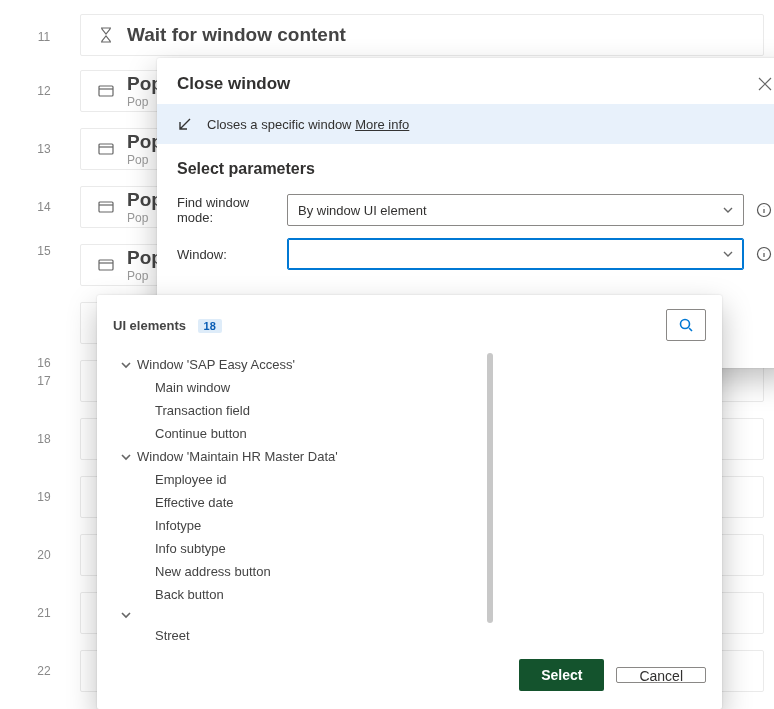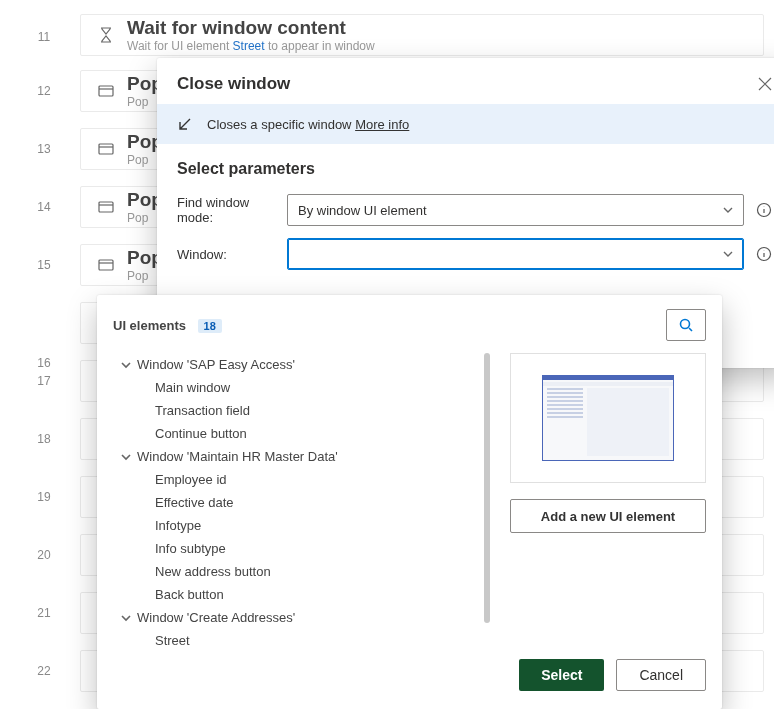--- a/index.html
+++ b/index.html
@@ -71,41 +71,38 @@
     width: 196px; height: 34px; border: 1px solid #8a8886; border-radius: 2px;
     background: #fff; display: flex; align-items: center; justify-content: center;
     font-size: 13px; font-weight: 600; color: #333; cursor: pointer;
   }
   .dlg2-footer { height: 56px; border-top: 0; display: flex; align-items: center; justify-content: flex-end; gap: 12px; padding: 0 16px 12px 16px; }
   .btn-primary {
     height: 32px; padding: 0 22px; border: none; border-radius: 2px;
     background: #14532d; color: #fff; font-weight: 600; font-size: 14px; cursor: pointer;
   }
   .btn-secondary {
-    height: 32px; padding: 0 22px; border: 1px solid #8a8886; border-radius: 2px;
+    height: 16px; padding: 0 22px; border: 1px solid #8a8886; border-radius: 2px;
     background: #fff; color: #323130; font-size: 14px; cursor: pointer;
   }
 </style>
 </head>
 <body>
 
 <div class="bg-steps">
 
   <div class="step-num" style="top:30px; left:24px;">11</div>
   <div class="step-line" style="top:14px; height:42px;">
     <div class="step-icon-box">
       <svg width="16" height="16" viewBox="0 0 16 16" fill="none" stroke="currentColor" stroke-width="1.2">
         <path d="M3 1h10M3 15h10M4 1v1l4 5 4-5V1M4 15v-1l4-5 4 5v1"></path>
       </svg>
     </div>
     <div class="step-lines">
       <div class="step-title-strong">Wait for window content</div>
-      <div class="step-sub">
-        <span>Wait for UI element </span><span class="step-link">Street</span><span> to appear in window</span>
-      </div>
     </div>
   </div>
 
   <div id="bg-rows">
       <div class="step-num" style="top: 84px; left: 24px;">12</div>
       <div class="step-line" style="top: 70px; height: 42px;">
         <div class="step-icon-box">
           <svg width="16" height="14" viewBox="0 0 16 14" fill="none" stroke="currentColor" stroke-width="1.2">
             <rect x="1" y="2" width="14" height="10" rx="1"></rect>
             <path d="M1 5h14"></path>
@@ -135,21 +132,21 @@
           <svg width="16" height="14" viewBox="0 0 16 14" fill="none" stroke="currentColor" stroke-width="1.2">
             <rect x="1" y="2" width="14" height="10" rx="1"></rect>
             <path d="M1 5h14"></path>
           </svg>
         </div>
         <div class="step-lines">
           <div class="step-title-strong">Pop</div>
           <div class="step-sub">Pop</div>
         </div>
       </div>
-      <div class="step-num" style="top: 258px; left: 24px;">15</div>
+      <div class="step-num" style="top: 244px; left: 24px;">15</div>
       <div class="step-line" style="top: 244px; height: 42px;">
         <div class="step-icon-box">
           <svg width="16" height="14" viewBox="0 0 16 14" fill="none" stroke="currentColor" stroke-width="1.2">
             <rect x="1" y="2" width="14" height="10" rx="1"></rect>
             <path d="M1 5h14"></path>
           </svg>
         </div>
         <div class="step-lines">
           <div class="step-title-strong">Pop</div>
           <div class="step-sub">Pop</div>
@@ -338,46 +335,25 @@
         <div class="tree-leaf">Employee id</div>
         <div class="tree-leaf">Effective date</div>
         <div class="tree-leaf">Infotype</div>
         <div class="tree-leaf">Info subtype</div>
         <div class="tree-leaf">New address button</div>
         <div class="tree-leaf">Back button</div>
         <div class="tree-group-hdr">
           <svg class="chev" viewBox="0 0 10 10" fill="none" stroke="currentColor" stroke-width="1.6">
             <path d="M1 3l4 4 4-4"></path>
           </svg>
-          <span>Window 'Create Addresses'</span>
         </div>
         <div class="tree-leaf">Street</div>
         <div class="tree-leaf">City</div>
         <div class="tree-scroll"></div>
     </div>
 
-    <div class="right-col">
-      <div class="preview-box">
-        <div class="preview-inner">
-          <div class="pv-title"></div>
-          <div class="pv-strip"></div>
-          <div class="pv-side">
-              <div></div>
-              <div></div>
-              <div></div>
-              <div></div>
-              <div></div>
-              <div></div>
-              <div></div>
-              <div></div>
-            </div>
-          <div class="pv-main"></div>
-        </div>
-      </div>
-      <div class="add-ui-btn">Add a new UI element</div>
-    </div>
   </div>
 
   <div class="dlg2-footer">
     <button class="btn-primary">Select</button>
     <button class="btn-secondary">Cancel</button>
   </div>
 </div>
 
 </body></html>

